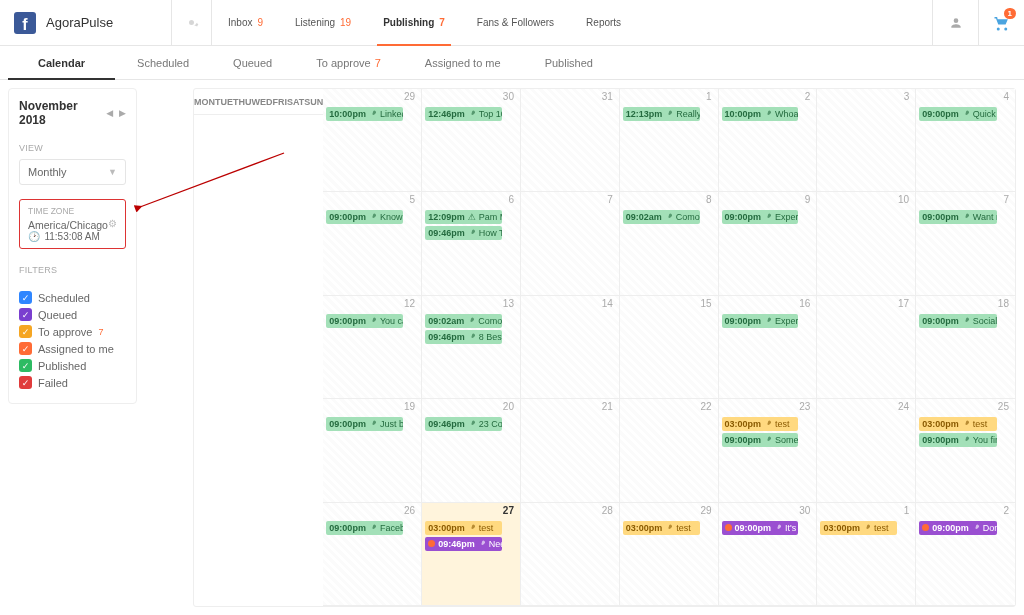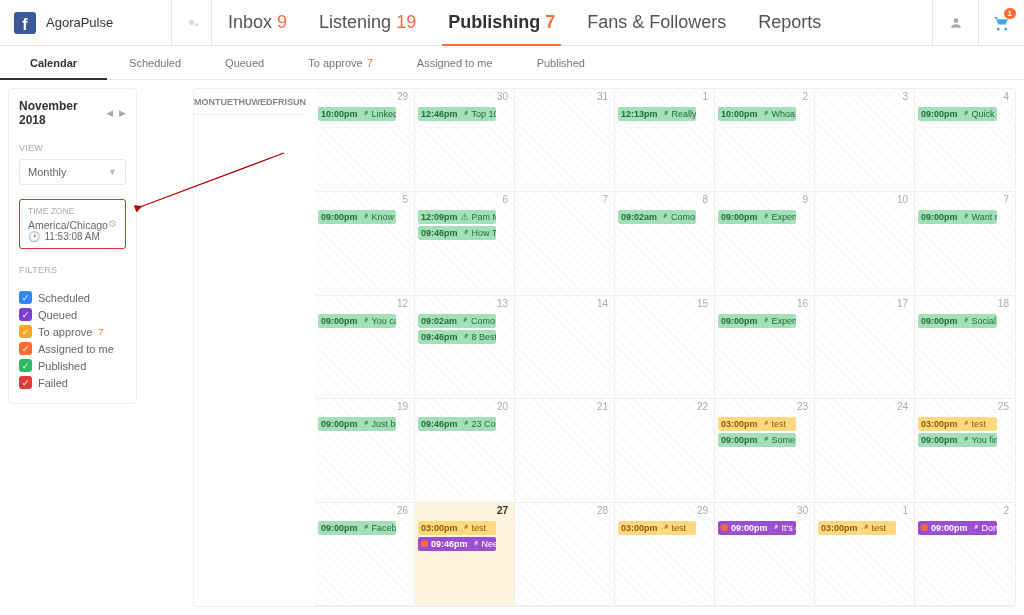--- a/index.html
+++ b/index.html
@@ -5,30 +5,30 @@
   * { box-sizing: border-box; }
   html, body { margin:0; padding:0; font-family: -apple-system, BlinkMacSystemFont, "Segoe UI", Arial, sans-serif; color:#333; background:#fff;}
   body {width:1024px; height:615px; overflow:hidden;}
   
   .topbar { display:flex; align-items:stretch; border-bottom:1px solid #e6e6e6; height:46px; }
   .brand { display:flex; align-items:center; border-right:1px solid #e6e6e6; padding:0 14px; width:172px; flex:none;}
   .fb-square{width:22px;height:22px; background:#3b5998;color:#fff; border-radius:3px; font-weight:bold; font-size:16px;display:flex;align-items:flex-end;justify-content:center; margin-right:10px;}
   .brand-name{font-size:13px;color:#333;}
   .gear-box {width:40px; display:flex;align-items:center;justify-content:center;border-right:1px solid #e6e6e6;color:#aaa;}
   .main-tabs{display:flex;}
-  .main-tab{padding:0 16px; display:flex;align-items:center;font-size:18px;color:#555;gap:5px;cursor:pointer; position:relative;}
+  .main-tab{padding:0 16px; display:flex;align-items:center;font-size:10px;color:#555;gap:5px;cursor:pointer; position:relative;}
   .main-tab .count{color:#ff6b35;}
   .main-tab.active{color:#333;font-weight:600;}
   .main-tab.active::after{content:"";position:absolute;left:10px;right:10px;bottom:-1px;height:2px;background:#ff6b35;}
   .top-right{margin-left:auto;display:flex;align-items:center;}
   .top-right .box{width:46px;height:46px;border-left:1px solid #e6e6e6; display:flex;align-items:center;justify-content:center;color:#aaa;font-size:13px;cursor:pointer;}
   .cart{position:relative;}
   .cart-badge{position:absolute;top:8px;right:8px;background:#ff6b35;color:#fff;border-radius:8px;font-size:8px;font-weight:bold;padding:1px 4px;}
   
-  .subtabs{display:flex;align-items:center;height:34px;border-bottom:1px solid #e6e6e6;padding-left:0;}
+  .subtabs{display:flex;align-items:center;height:34px;border-bottom:1px solid #e6e6e6;padding-left:8px;}
   .subtab{padding:0 22px;height:100%;display:flex;align-items:center;font-size:11px;color:#777;cursor:pointer;gap:4px;}
   .subtab.active{color:#333;font-weight:600;position:relative;}
   .subtab.active::after{content:"";position:absolute;left:0;right:0;bottom:-1px;height:2px;background:#333;}
   .subtab .count{color:#ff6b35;}
   
   .body{display:flex;height:calc(615px - 46px - 34px);gap:44px;}
   .sidebar{width:145px;flex:none;padding:8px;}
   .panel{border:1px solid #eee;border-radius:4px;background:#fff;padding:10px 10px;}
   .month-row{display:flex;align-items:center;justify-content:space-between;}
   .month-label{font-size:12px;font-weight:700;color:#333;}
@@ -44,21 +44,21 @@
   .tz-row{display:flex;align-items:center;justify-content:space-between;}
   .filters{margin-top:16px;}
   .flt{display:flex;align-items:center;gap:6px;font-size:11px;color:#666;margin:4px 0;cursor:pointer;}
   .chk{width:13px;height:13px;border-radius:3px;display:flex;align-items:center;justify-content:center;color:#fff;font-size:9px;}
   .q{font-size:9px;color:#ff6b35;}
   
   .cal{flex:1;padding:8px 8px 8px 4px;overflow:hidden;}
   .cal-inner{border:1px solid #eee;border-radius:3px;height:100%;display:flex;flex-direction:row;}
   .dayhdr{display:flex;height:26px;border-bottom:1px solid #eee;}
   .dh{flex:1;display:flex;align-items:center;justify-content:center;font-size:9px;color:#888;font-weight:700;text-transform:uppercase;}
-  .grid{flex:1;display:grid;grid-template-columns:repeat(7,1fr);grid-auto-rows:1fr;margin-left:9px;}
+  .grid{flex:1;display:grid;grid-template-columns:repeat(7,1fr);grid-auto-rows:1fr;}
   .cell{border-right:1px solid #eee;border-bottom:1px solid #eee;position:relative;overflow:hidden;
         min-width:0;
         background-image: repeating-linear-gradient(45deg,#fbfbfb 0,#fbfbfb 3px,#fff 3px,#fff 6px);}
   .cell:nth-child(7n){border-right:none;}
   .daynum{position:absolute;top:2px;right:6px;font-size:10px;color:#aaa;}
   .today .daynum{color:#333;font-weight:700;}
   .events{position:absolute;top:18px;left:3px;right:18px;display:flex;flex-direction:column;gap:2px;}
   .ev{font-size:9px;height:14px;border-radius:2px;padding:0 3px;display:flex;align-items:center;gap:3px;white-space:nowrap;overflow:hidden;text-overflow:ellipsis;}
   .ev .t{font-weight:700;}
   .ev .lnk{opacity:.6;}
@@ -202,20 +202,21 @@
   </div>
 
   <div class="cal">
     <div class="cal-inner">
       <div class="dayhdr" id="dayhdr">
           <div class="dh">MON</div>
           <div class="dh">TUE</div>
           <div class="dh">THU</div>
           <div class="dh">WED</div>
           <div class="dh">FRI</div>
+          <div class="dh">SAT</div>
           <div class="dh">SUN</div>
         </div>
       <div class="grid" id="grid">
           <div class="cell">
             <div class="daynum">29</div>
             <div class="events">
               <div class="ev ev-green">
                 <span class="t">10:00pm</span> 
                 <span>
                   <svg width="8" height="8" viewBox="0 0 24 24" class="lnk">

